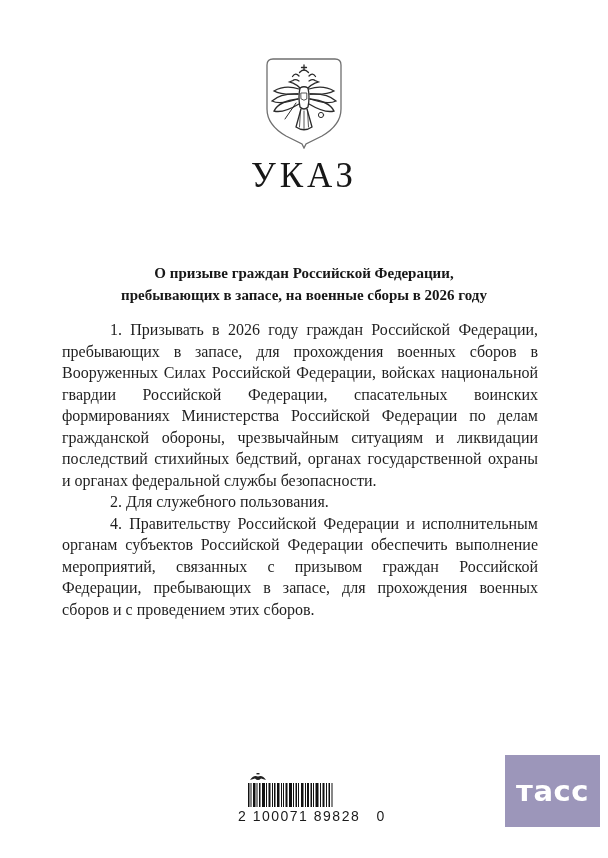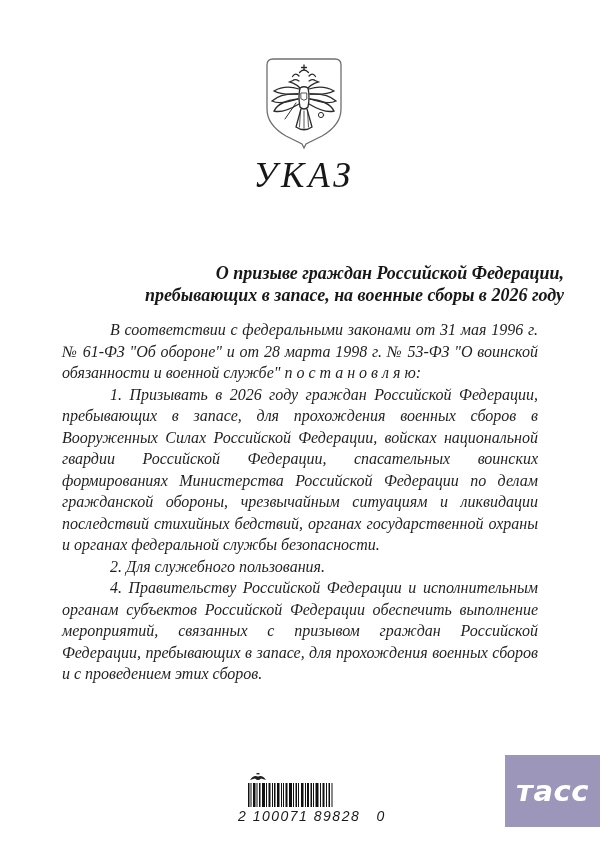--- a/index.html
+++ b/index.html
@@ -8,21 +8,20 @@
     background: #ffffff;
   }
   .page {
     position: relative;
     width: 608px;
     height: 858px;
     background: #ffffff;
     overflow: hidden;
     font-family: "Liberation Serif", serif;
     color: #1f1f1f;
-    font-style: italic;
   }
 
   
   .emblem {
     position: absolute;
     top: 57px;
     left: 50%;
     transform: translateX(-50%);
     width: 78px;
     height: 92px;
@@ -52,23 +51,23 @@
     color: #171717;
   }
 
   
   .doc-title {
     position: absolute;
     top: 262px;
     left: 50%;
     transform: translateX(-50%);
     width: 520px;
-    text-align: right;
+    text-align: center;
     font-weight: bold;
-    font-size: 18px;
+    font-size: 15px;
     line-height: 22px;
     color: #171717;
   }
 
   
   .body-text {
     position: absolute;
     top: 319px;
     left: 62px;
     width: 476px;
@@ -162,21 +161,20 @@
 
   <div class="doc-type">УКАЗ</div>
 
 
   <div class="doc-title">
     <div>О призыве граждан Российской Федерации,</div>
     <div>пребывающих в запасе, на военные сборы в 2026 году</div>
   </div>
 
   <div class="body-text">
-    <p>В соответствии с федеральными законами от 31 мая 1996 г. № 61-ФЗ "Об обороне" и от 28 марта 1998 г. № 53-ФЗ "О воинской обязанности и военной службе" п о с т а н о в л я ю:</p>
     <p>1. Призывать в 2026 году граждан Российской Федерации, пребывающих в запасе, для прохождения военных сборов в Вооруженных Силах Российской Федерации, войсках национальной гвардии Российской Федерации, спасательных воинских формированиях Министерства Российской Федерации по делам гражданской обороны, чрезвычайным ситуациям и ликвидации последствий стихийных бедствий, органах государственной охраны и органах федеральной службы безопасности.</p>
     <p>2. Для служебного пользования.</p>
     <p>4. Правительству Российской Федерации и исполнительным органам субъектов Российской Федерации обеспечить выполнение мероприятий, связанных с призывом граждан Российской Федерации, пребывающих в запасе, для прохождения военных сборов и с проведением этих сборов.</p>
   </div>
 
   <div class="barcode-block">
     <svg class="barcode-mark" viewBox="0 0 20 11">
       <path d="M2,8 Q5.5,2.5 10,4.5 Q14.5,2.5 18,8 L13,6.5 Q10,9.5 7,6.5 Z" fill="#222"></path>
       <rect x="8.5" y="1" width="3" height="1.4" fill="#222"></rect>
     </svg>

